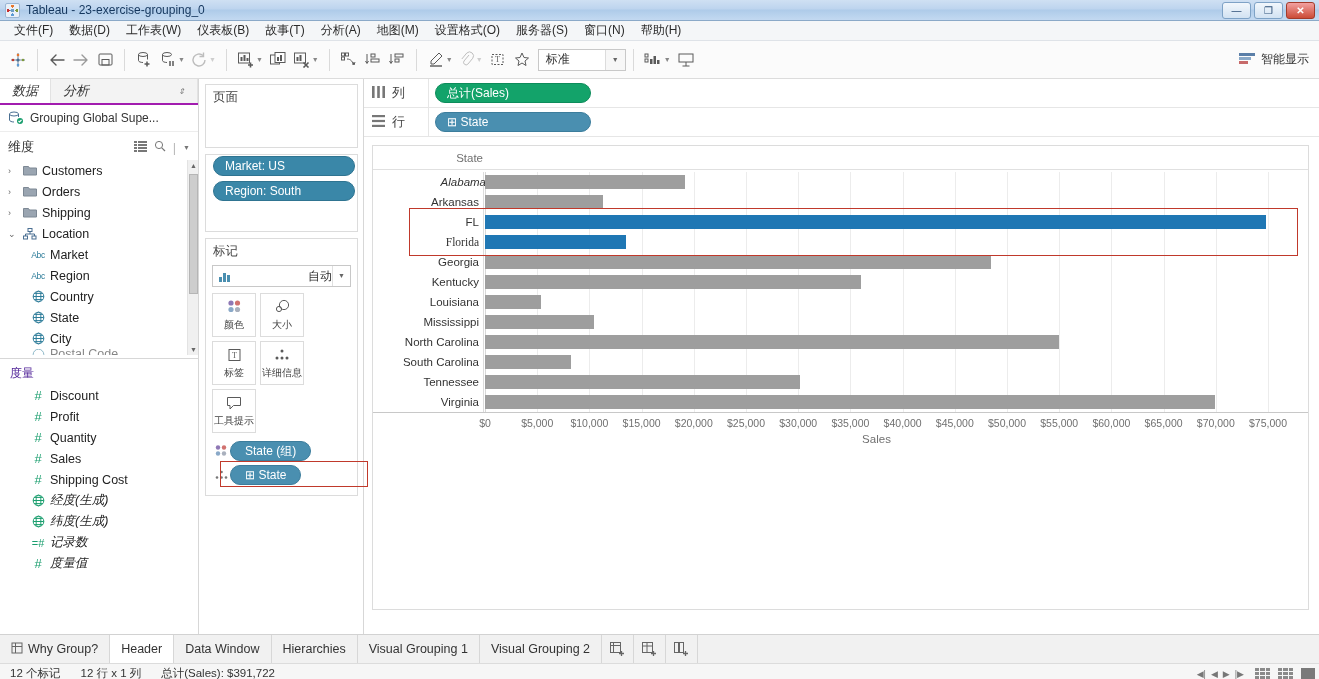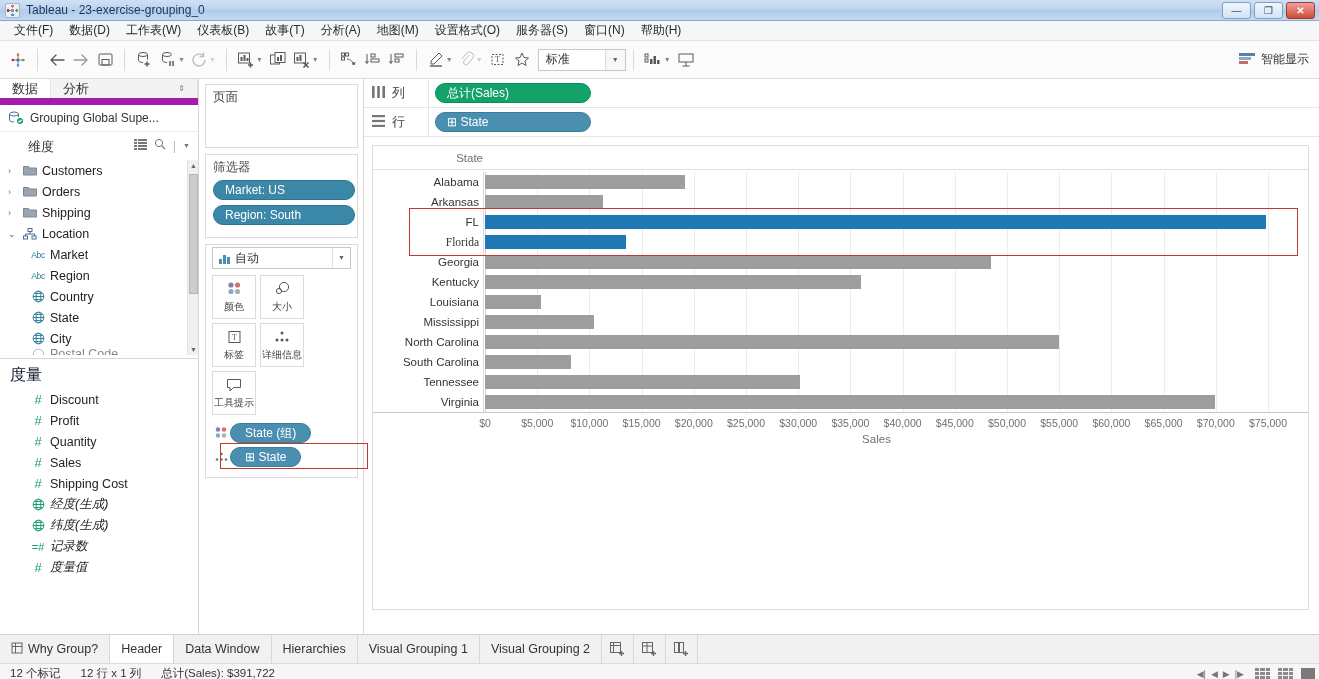--- a/index.html
+++ b/index.html
@@ -71,49 +71,49 @@
   }
   #showme { position:absolute; right:10px; display:flex; align-items:center; gap:6px; font-size:12px; color:#333;}
   #showme .sm-icon { width:16px; height:13px; display:flex; flex-direction:column; gap:1px;}
   #showme .sm-icon i { display:block; height:3px; }
 
   
   #main { display:flex; height:555px; }
 
   
   #leftpane { width:199px; border-right:1px solid #d7d7d7; display:flex; flex-direction:column; background:#fff;}
-  .pane-tabs { display:flex; height:26px; border-bottom:7px solid #a21caf; background:#8b5cf6;}
+  .pane-tabs { display:flex; height:26px; border-bottom:2px solid #a21caf; background:#8b5cf6;font-style:italic;}
   .pane-tab {
     display:flex; align-items:center; padding:0 12px; font-size:13px; color:#333;
     border-right:1px solid #e2e2e2;
   }
   .pane-tab.active { background:#fff; font-weight:normal; }
   .pane-tab.analytics { flex:1; justify-content:space-between; background:#f3f3f3; }
   .ds-row { display:flex; align-items:flex-end; gap:6px; padding:6px 8px; font-size:12px; border-bottom:1px solid #ededed;}
   .ds-icon { width:16px; height:14px; position:relative; }
   .dim-header {
-    display:flex; align-items:flex-start; padding:6px 8px 4px 28px; font-size:13px; color:#333;
+    display:flex; align-items:center; padding:6px 8px 4px 8px; font-size:13px; color:#333;
   }
   .dim-header .dh-title { flex:1; }
   .dim-header .dh-tools { display:flex; align-items:center; gap:7px; color:#777;}
   .tree { flex:0 0 auto; position:relative; overflow:hidden; }
   .tree-scroll { position:absolute; right:0; top:0; bottom:0; width:11px; background:#f0f0f0; border-left:1px solid #e3e3e3;}
   .tree-thumb { position:absolute; left:1px; width:9px; background:#cdcdcd; border:1px solid #b5b5b5;}
   .tr-arrow-up, .tr-arrow-dn { position:absolute; left:2px; font-size:7px; color:#666; }
   .field {
     display:flex; align-items:center; height:21px; padding-left:8px; font-size:12.5px; color:#222; white-space:nowrap;
   }
   .field .twisty { width:12px; color:#666; font-size:9px; display:inline-block; }
   .field .ficon { width:20px; display:flex; align-items:center; justify-content:center; }
   .field .fname { padding-left:2px; }
   .field.indent { padding-left:28px; }
   .field.italic .fname { font-style:italic; }
   .abc { font-size:8.5px; color:#2e7d9a; letter-spacing:-.3px; }
   .sep-line { height:1px; background:#d7d7d7; margin:3px 0 0 0; }
-  .measures-title { padding:6px 8px 3px 10px; font-size:16px; color:#0f172a;}
+  .measures-title { padding:6px 8px 3px 10px; font-size:12px; color:#4c1d95;}
 
   
   #shelvescol { width:165px; border-right:1px solid #d7d7d7; background:#fff; padding:5px 5px 0 6px;}
   .card { border:1px solid #dcdcdc; margin-bottom:6px; background:#fff;}
   .card-title { font-size:12.5px; color:#444; padding:4px 7px 3px; }
   #pagescard { height:64px; }
   #filterscard { min-height:78px; padding-bottom:8px;}
   .pill {
     height:20px; border-radius:10px; display:inline-flex; align-items:center;
     padding:0 11px; color:#fff; font-size:12px; margin:1px 6px 4px 7px;
@@ -121,21 +121,21 @@
   }
   .pill.blue { background:#4a8fb0; border-color:#3c7d9c;}
   .pill.green { background:#13a36a; border-color:#0d8c5b;}
   .pill.wide { width:142px; }
   .marks-select {
     margin:2px 6px 6px; height:22px; border:1px solid #c8c8c8; background:#fff;
     display:flex; align-items:center; font-size:12px; color:#333;
   }
   .marks-select .ms-icon { padding:0 5px 0 6px; display:flex; align-items:flex-end; gap:1px; height:11px;}
   .marks-select .ms-icon i { display:block; width:3px; background:#4a8fb0;}
-  .marks-select .ms-label { flex:1; }
+  .marks-select .ms-label { flex:1;text-align:right; }
   .marks-select .ms-caret { width:18px; text-align:center; font-size:7px; color:#666; border-left:1px solid #e0e0e0; height:100%; line-height:20px;}
   .marks-grid { display:flex; flex-wrap:wrap; gap:4px; padding:0 6px 4px; }
   .mark-btn {
     width:44px; height:44px; border:1px solid #dcdcdc; background:#fff;
     display:flex; flex-direction:column; align-items:center; justify-content:center; gap:3px;
     font-size:10px; color:#444;
   }
   .marks-pills { padding:4px 0 6px; position:relative; }
   .mp-row { display:flex; align-items:center; padding:0 0 4px 6px;}
   .mp-icon { width:18px; display:flex; align-items:center; justify-content:center;}
@@ -577,26 +577,26 @@
       </div>
     </div>
   </div>
 
   <div id="shelvescol">
     <div class="card" id="pagescard">
       <div class="card-title">页面</div>
     </div>
 
     <div class="card" id="filterscard">
-      <div class="card-title">筛选器</div>
       <div class="pill wide">Market: US</div>
       <div class="pill wide">Region: South</div>
     </div>
 
     <div class="card">
+      <div class="card-title">标记</div>
       <div class="marks-select">
         <span class="ms-icon">
           <i style="height:5px"></i>
             <i style="height:9px"></i>
             <i style="height:7px"></i>
         </span>
         <span class="ms-label">自动</span>
         <span class="ms-caret">▼</span>
       </div>
 
@@ -720,21 +720,21 @@
             <div class="gridline" style="left: 477.4px; top: 26px; height: 240px; background: rgb(236, 236, 236);"></div>
             <div class="gridline" style="left: 529.6px; top: 26px; height: 240px; background: rgb(236, 236, 236);"></div>
             <div class="gridline" style="left: 581.8px; top: 26px; height: 240px; background: rgb(236, 236, 236);"></div>
             <div class="gridline" style="left: 634px; top: 26px; height: 240px; background: rgb(236, 236, 236);"></div>
             <div class="gridline" style="left: 686.2px; top: 26px; height: 240px; background: rgb(236, 236, 236);"></div>
             <div class="gridline" style="left: 738.4px; top: 26px; height: 240px; background: rgb(236, 236, 236);"></div>
             <div class="gridline" style="left: 790.6px; top: 26px; height: 240px; background: rgb(236, 236, 236);"></div>
             <div class="gridline" style="left: 842.8px; top: 26px; height: 240px; background: rgb(236, 236, 236);"></div>
             <div class="gridline" style="left: 895px; top: 26px; height: 240px; background: rgb(236, 236, 236);"></div>
             <div class="vsep" style="left: 110px; top: 26px; height: 240px;"></div>
-            <div class="rowlabel" style="top: 30px; left: 0px; width: 106px;">Alabama</div>
+            <div class="rowlabel" style="top: 30px; left: 7px; width: 106px; font-style: italic;">Alabama</div>
             <div class="bar" style="left: 112px; top: 29px; width: 200.448px; background: rgb(158, 158, 158);"></div>
             <div class="rowlabel" style="top: 50px; left: 0px; width: 106px;">Arkansas</div>
             <div class="bar" style="left: 112px; top: 49px; width: 117.972px; background: rgb(158, 158, 158);"></div>
             <div class="rowlabel" style="top: 70px; left: 0px; width: 106px;">FL</div>
             <div class="bar" style="left: 112px; top: 69px; width: 780.912px; background: rgb(31, 119, 180);"></div>
             <div class="rowlabel" style="top: 90px; left: 0px; width: 106px; font-family: Liberation Serif, serif;">Florida</div>
             <div class="bar" style="left: 112px; top: 89px; width: 140.94px; background: rgb(31, 119, 180);"></div>
             <div class="rowlabel" style="top: 110px; left: 0px; width: 106px;">Georgia</div>
             <div class="bar" style="left: 112px; top: 109px; width: 506.34px; background: rgb(158, 158, 158);"></div>
             <div class="rowlabel" style="top: 130px; left: 0px; width: 106px;">Kentucky</div>

